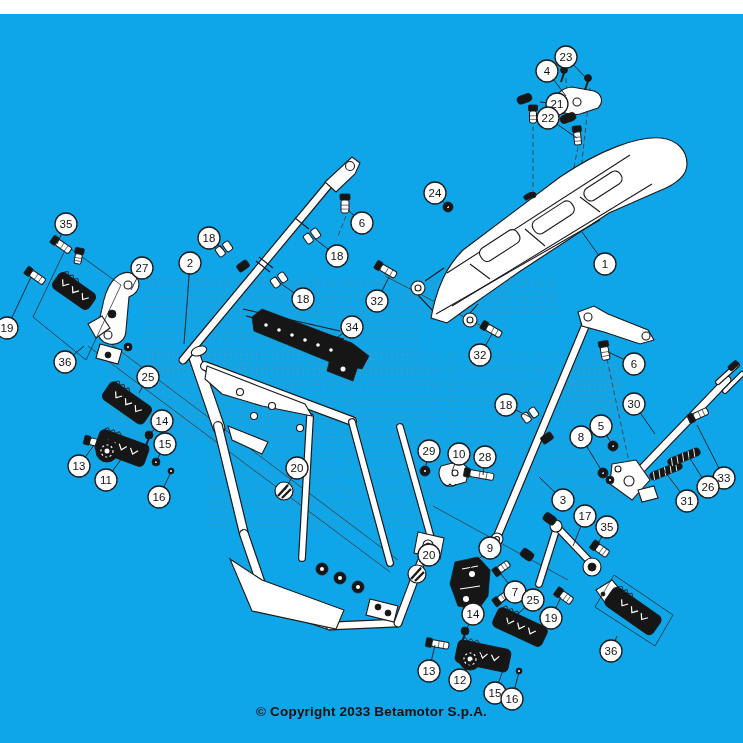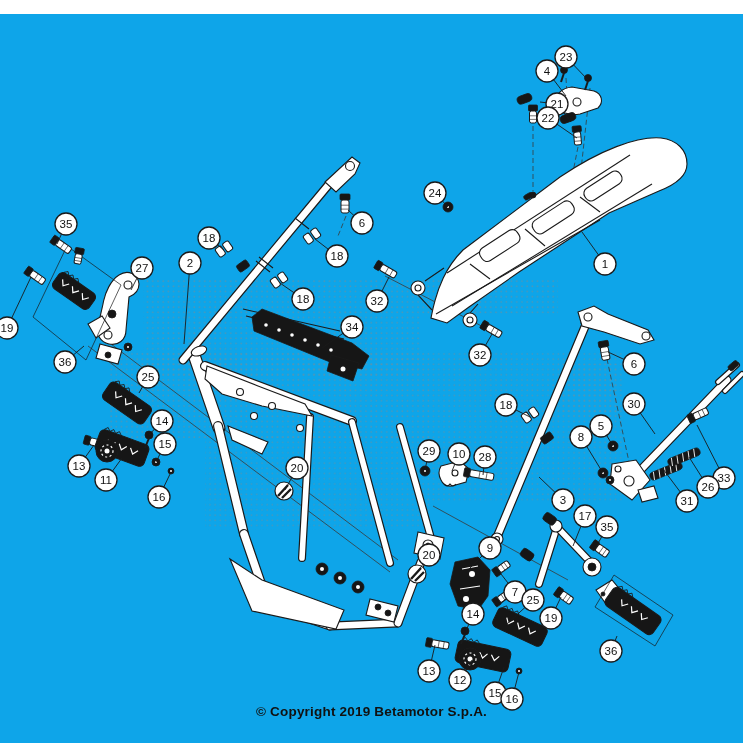--- a/index.html
+++ b/index.html
@@ -664,14 +664,14 @@
           <circle cx="495" cy="679" r="11" fill="#ffffff" stroke="#1a1a1a" stroke-width="1.3"></circle>
           <text x="495" y="683" text-anchor="middle" class="balloon-text">15</text>
         </g>
         <g>
           <circle cx="512" cy="685" r="11" fill="#ffffff" stroke="#1a1a1a" stroke-width="1.3"></circle>
           <text x="512" y="689" text-anchor="middle" class="balloon-text">16</text>
         </g>
       </g>
 </svg>
 
-<div id="copyright">© Copyright 2019 Betamotor S.p.A.</div>
+<div id="copyright">© Copyright 2033 Betamotor S.p.A.</div>
 </div>
 
 </body></html>

